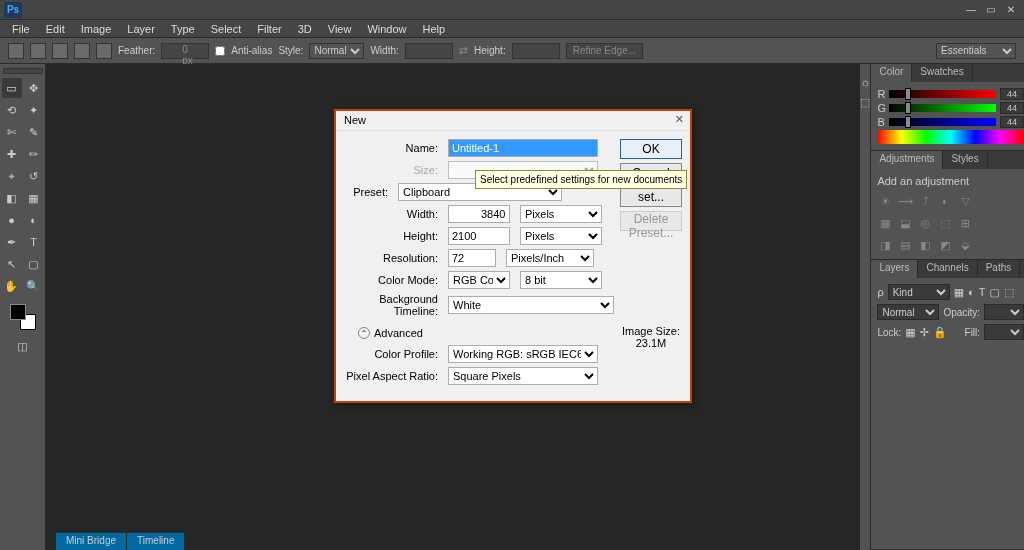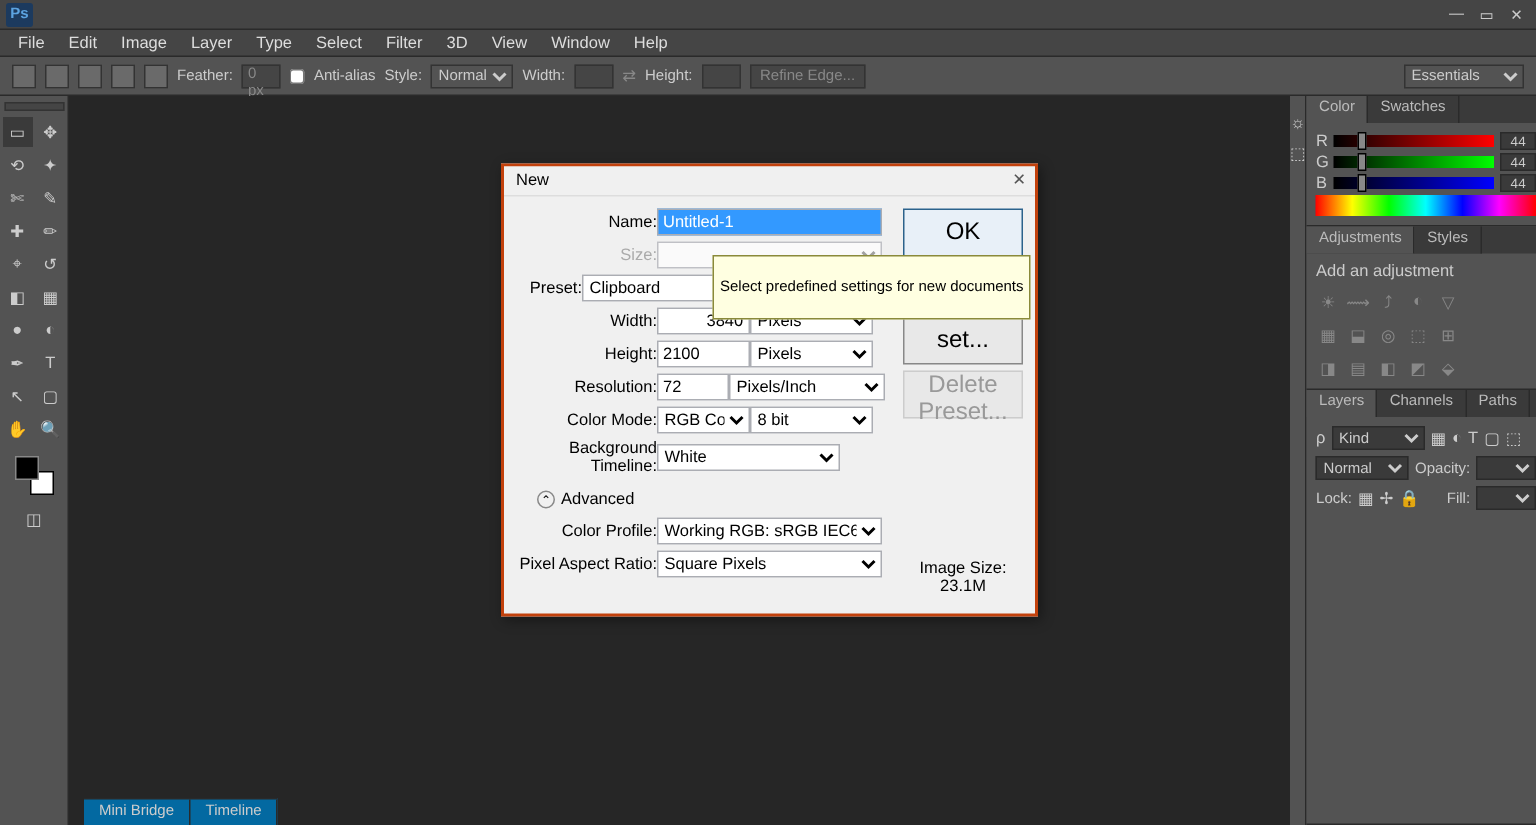--- a/index.html
+++ b/index.html
@@ -7,21 +7,21 @@
 
 .titlebar{height:20px;background:#454545;display:flex;align-items:center;padding:0 4px;border-bottom:1px solid #2a2a2a}
 .ps-logo{width:18px;height:16px;background:#1c3a5e;color:#5ca3e0;font-weight:bold;font-size:10px;display:flex;align-items:center;justify-content:center;border-radius:2px}
 .winbtns{display:flex;gap:2px;margin-left:auto}
 .winbtn{width:18px;height:12px;color:#ccc;font-size:10px;text-align:center}
 .menubar{height:18px;background:#454545;display:flex;align-items:center;padding-left:4px;color:#ddd;border-bottom:1px solid #2a2a2a}
 .menubar span{padding:2px 8px;cursor:default}
 .optbar{height:26px;background:#535353;display:flex;align-items:center;padding:0 8px;border-bottom:1px solid #2a2a2a;color:#ccc;gap:6px}
 .optbar .ico{width:16px;height:16px;background:#6a6a6a;border:1px solid #333;display:inline-block}
 .optbar label{font-size:10px;color:#ccc}
-.optbar .fld{width:26px;height:16px;background:#454545;border:1px solid #333;color:#888;font-size:10px;padding:0 3px}
+.optbar .fld{width:48px;height:16px;background:#454545;border:1px solid #333;color:#888;font-size:10px;padding:0 20px}
 .optbar input[type=checkbox]{width:10px;height:10px}
 .optbar select{background:#535353;border:1px solid #333;color:#ccc;font-size:10px;height:16px}
 .workspace-sel{margin-left:auto;width:80px;height:16px;background:#535353;border:1px solid #333;color:#ccc;font-size:10px}
 
 .main{display:flex;height:486px;position:relative}
 .toolbox{width:46px;background:#535353;border-right:1px solid #2a2a2a;display:flex;flex-direction:column;align-items:center;padding-top:4px}
 .toolbox .handle{width:40px;height:6px;background:#454545;margin-bottom:4px;border:1px solid #333}
 .toolrow{display:flex;gap:2px;margin-bottom:2px}
 .tool{width:20px;height:20px;display:flex;align-items:center;justify-content:center;color:#ccc;cursor:pointer}
 .tool.active{background:#3a3a3a}
@@ -53,32 +53,32 @@
 
 .bottomtabs{position:absolute;left:56px;bottom:0;height:18px;display:flex;background:#0369a1;border-top:1px solid #2a2a2a}
 .bottomtabs span{padding:2px 10px;color:#ccc;font-size:10px;border-right:1px solid #2a2a2a}
 
 .dialog{position:absolute;left:334px;top:109px;width:358px;background:#f0f0f0;border:2px solid #c2410c;box-shadow:2px 2px 8px rgba(0,0,0,.4)}
 .dlg-title{height:20px;background:#f0f0f0;padding:3px 8px;font-size:11px;color:#000;border-bottom:1px solid #ddd;position:relative}
 .dlg-close{position:absolute;right:6px;top:2px;font-size:11px;color:#555;cursor:pointer}
 .dlg-body{padding:8px 8px 12px 8px;display:flex;gap:6px}
 .dlg-left{flex:1}
 .dlg-right{width:80px;display:flex;flex-direction:column;gap:4px}
-.dlg-row{display:flex;align-items:center;margin-bottom:4px;gap:0}
+.dlg-row{display:flex;align-items:center;margin-bottom:4px;gap:10px}
 .dlg-row .lbl{width:94px;text-align:right;color:#000;font-size:11px}
 .dlg-row .lbl.dis{color:#aaa}
 .dlg-row input[type=text]{height:18px;border:1px solid #abadb3;padding:1px 3px;font-size:11px}
 .dlg-row select{height:18px;border:1px solid #abadb3;font-size:11px;background:#fff}
 .dlg-row .name-fld{width:150px;background:#3399ff;color:#fff;border:1px solid #2c628b}
-.dlg-btn{height:32px;border:1px solid #888;background:#e8e8e8;font-size:16px;cursor:pointer}
+.dlg-btn{height:20px;border:1px solid #888;background:#e8e8e8;font-size:12px;cursor:pointer}
 .dlg-btn.primary{border:1px solid #2c628b;background:#e8f0f8}
 .dlg-btn.dis{color:#999;border-color:#ccc}
 .adv-toggle{display:inline-flex;align-items:center;gap:4px;color:#000;font-size:11px;margin:6px 0 6px 14px;cursor:pointer}
 .adv-toggle .chev{width:12px;height:12px;border:1px solid #888;border-radius:50%;display:flex;align-items:center;justify-content:center;font-size:8px}
-.tooltip{position:absolute;background:#ffffe1;border:1px solid #8a8a3a;padding:15px 4px;font-size:10px;color:#000;white-space:nowrap}
+.tooltip{position:absolute;background:#ffffe1;border:1px solid #8a8a3a;padding:3px 4px;font-size:10px;color:#000;white-space:nowrap}
 .image-size{text-align:center;font-size:11px;color:#000;margin-top:90px}
 </style>
 </head>
 <body>
 
 <div class="titlebar">
   <div class="ps-logo">Ps</div>
   <div class="winbtns">
     <div class="winbtn">—</div>
     <div class="winbtn">▭</div>
@@ -302,30 +302,30 @@
           <select style="width:82px"><option>Pixels</option></select>
         </div>
       <div class="dlg-row">
           <span class="lbl">Height:</span>
           <input type="text" style="width: 62px;" value="2100">
           <select style="width:82px"><option>Pixels</option></select>
         </div>
       <div class="dlg-row">
           <span class="lbl">Resolution:</span>
           <input type="text" style="width: 48px;" value="72">
-          <select style="width:104px"><option>Pixels/Inch</option></select>
+          <select style="width:88px"><option>Pixels/Inch</option></select>
         </div>
       <div class="dlg-row">
           <span class="lbl">Color Mode:</span>
           <select style="width:62px"><option>RGB Color</option></select>
           <select style="width:82px"><option>8 bit</option></select>
         </div>
       <div class="dlg-row">
           <span class="lbl">Background Timeline:</span>
-          <select style="width:122px"><option>White</option></select>
+          <select style="width:166px"><option>White</option></select>
         </div>
       <div class="adv-toggle">
           <span class="chev">⌃</span>
           <span>Advanced</span>
         </div>
       <div class="dlg-row">
           <span class="lbl">Color Profile:</span>
           <select style="width:150px"><option>Working RGB:  sRGB IEC61966-2.1</option></select>
         </div>
       <div class="dlg-row">

